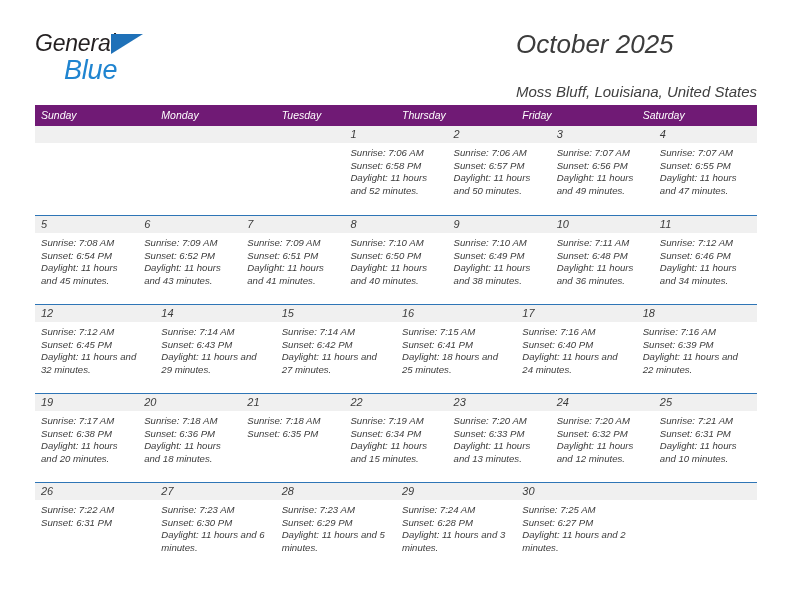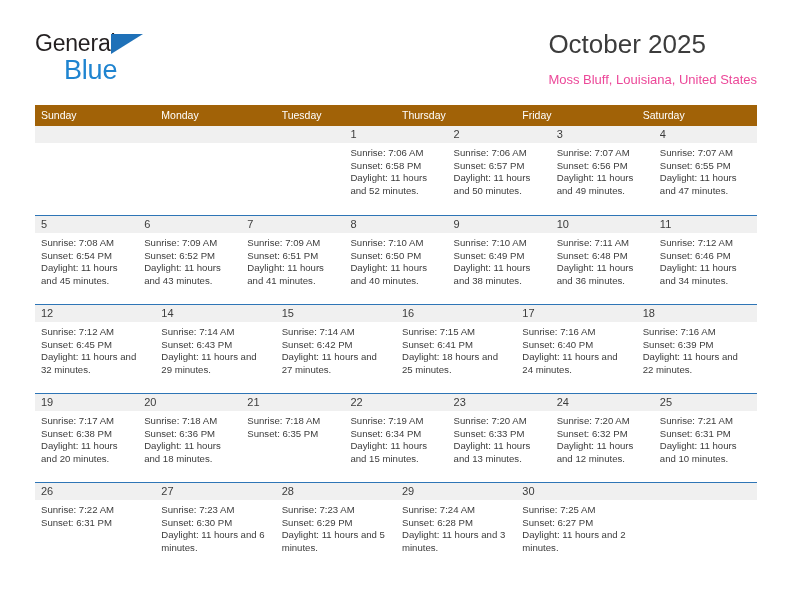--- a/index.html
+++ b/index.html
@@ -14,20 +14,21 @@
     color: #231f20;
     position: relative;
     overflow: hidden;
   }
 
   .page {
     position: absolute;
     left: 0; top: 0;
     width: 792px;
     height: 612px;
+    font-style: italic;
   }
 
   
   .header {
     position: absolute;
     left: 35px;
     top: 28px;
     width: 722px;
     height: 70px;
   }
@@ -75,38 +76,38 @@
   }
   .cal-title {
     font-size: 26px;
     color: #3c3c3c;
     line-height: 32px;
     font-weight: normal;
     margin: 0;
     white-space: nowrap;
   }
   .cal-subtitle {
-    font-size: 13px;
-    color: #ec4899;
+    font-size: 15px;
+    color: #404040;
     line-height: 20px;
-    margin: 10px 0 0 0;
+    margin: 22px 0 0 0;
     white-space: nowrap;
   }
 
   
   .calendar {
     position: absolute;
     left: 35px;
     top: 105px;
     width: 722px;
   }
 
   .weekday-row {
     display: flex;
-    background: #a16207;
+    background: #701a75;
     height: 21px;
   }
   .weekday {
     flex: 1 1 0;
     color: #ffffff;
     font-size: 10.5px;
     line-height: 21px;
     padding-left: 6px;
     box-sizing: border-box;
     white-space: nowrap;

